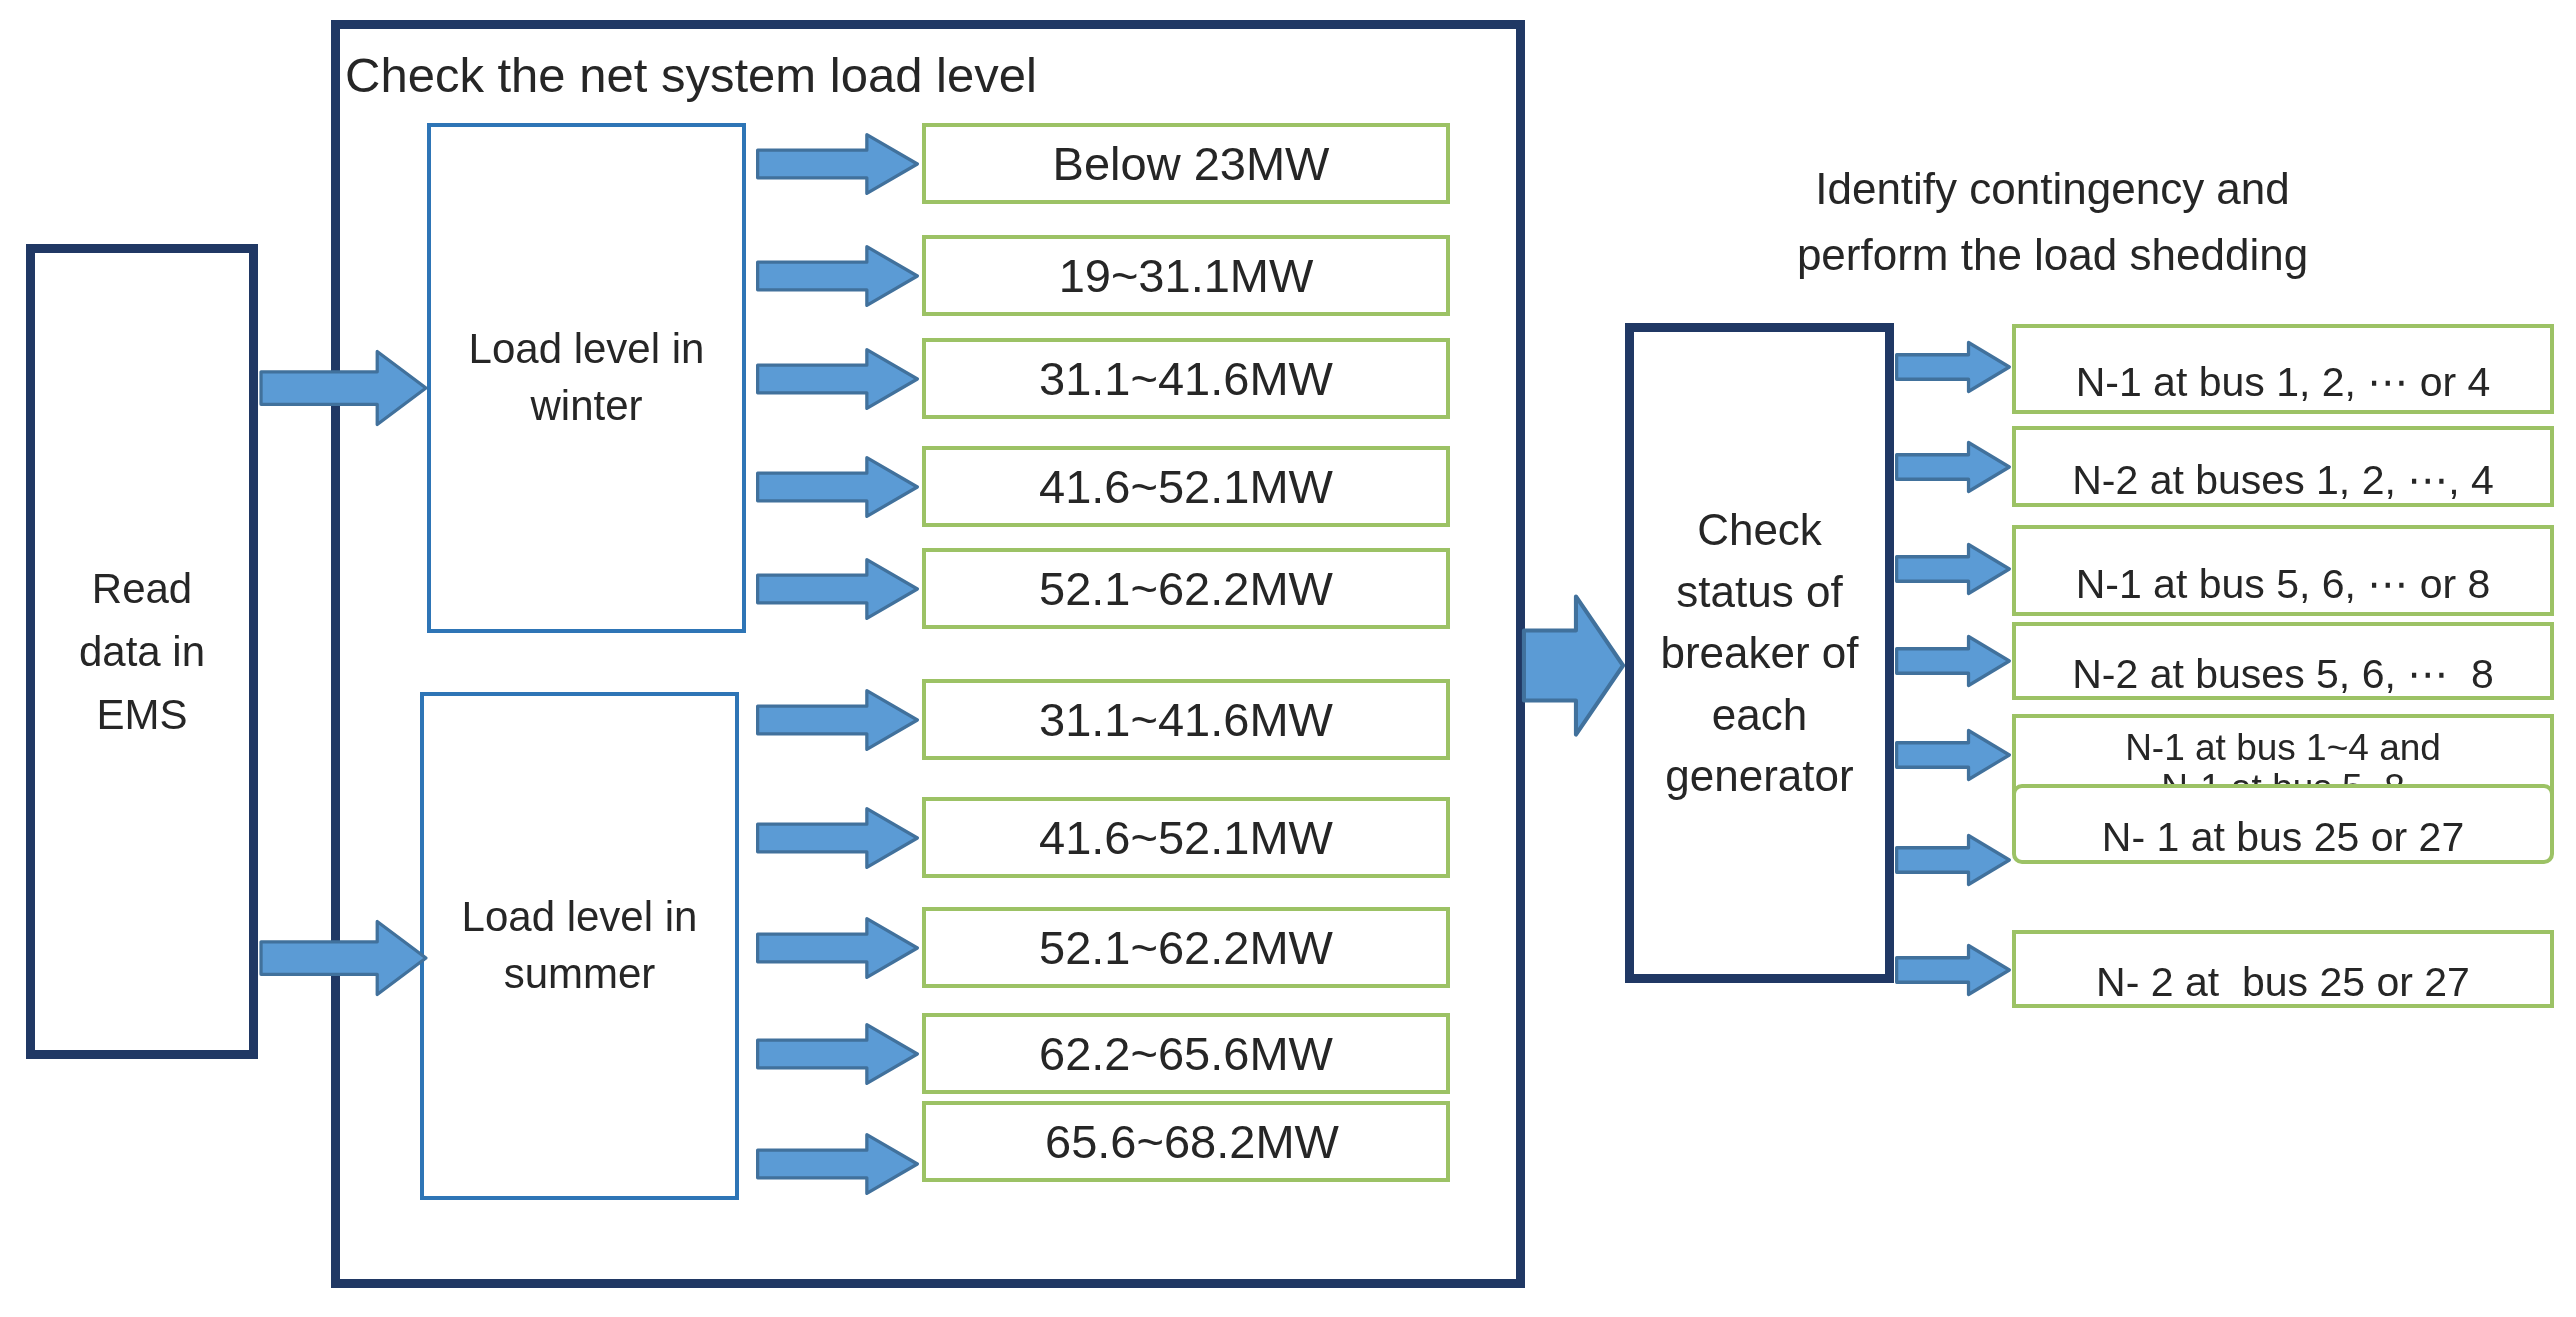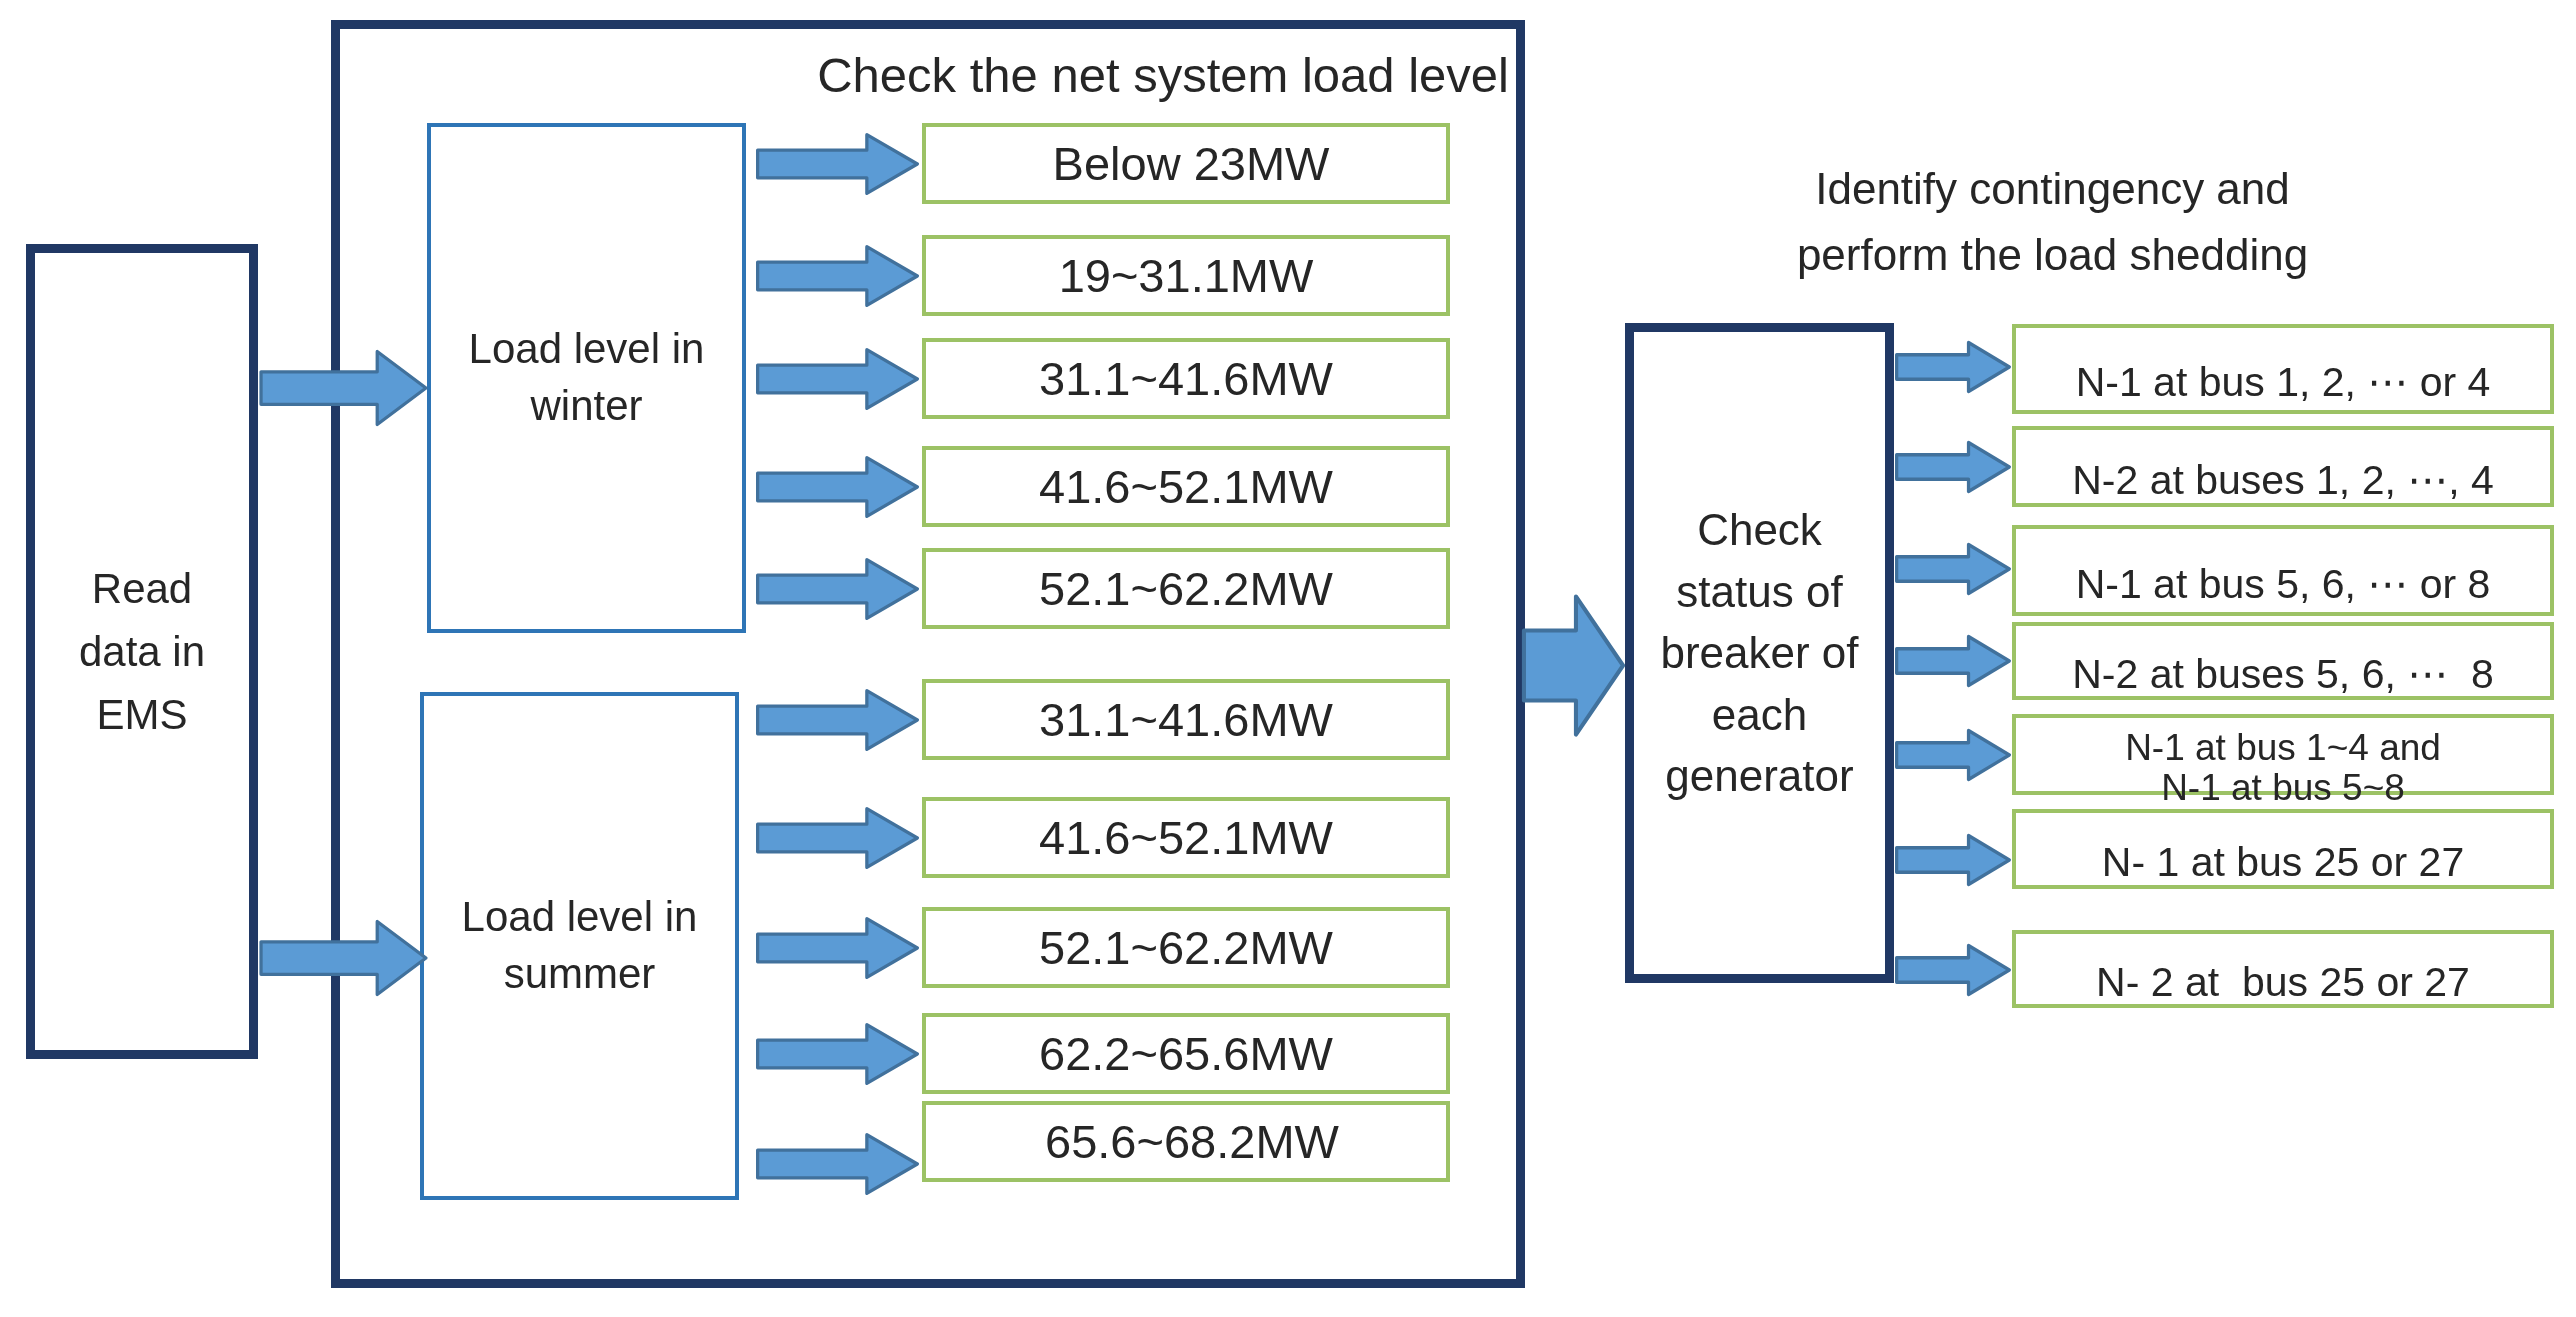--- a/index.html
+++ b/index.html
@@ -12,22 +12,22 @@
   .canvas{position:relative;width:2576px;height:1317px;background:#ffffff;}
   .box{position:absolute;box-sizing:border-box;background:#ffffff;
        display:flex;align-items:center;justify-content:center;text-align:center;}
   .navy{border:9px solid var(--navy);}
   .outer{border:9px solid var(--navy);background:#ffffff;}
   .season{border:4.9px solid var(--medblue);font-size:42px;line-height:1.35;}
   .season span{display:inline-block;max-width:281px;}
   .gbox{left:922px;width:528px;height:81px;border:4.1px solid var(--green);font-size:47px;}
   .rbox{left:2012px;width:542px;border:4.1px solid var(--green);font-size:41px;line-height:1.08;}
   .rbox span{white-space:pre-line;margin-top:27px;}
-  .main-title{position:absolute;left:315px;top:47px;width:1194px;
-              text-align:right;font-size:49px;}
+  .main-title{position:absolute;left:345px;top:47px;width:1194px;
+              text-align:left;font-size:49px;}
   .right-title{position:absolute;left:1735px;top:156px;width:635px;
                text-align:center;font-size:44px;line-height:1.5;}
   .read-label{display:inline-block;max-width:167px;font-size:42px;line-height:1.5;}
   .check-label{display:inline-block;max-width:212px;font-size:44px;line-height:1.4;}
   svg.arrow{position:absolute;overflow:visible;z-index:5;}
 </style>
 </head>
 <body>
 
 <div class="canvas">
@@ -97,21 +97,21 @@
   <div class="box rbox" style="top:525px;height:91px;">
     <span>N-1 at bus 5, 6, ⋯ or 8</span>
     </div>
   <div class="box rbox" style="top:622px;height:78px;">
     <span>N-2 at buses 5, 6, ⋯ &nbsp;8</span>
     </div>
   <div class="box rbox" style="top:714px;height:81px;font-size:37px;">
     <span>N-1 at bus 1~4 and
 N-1 at bus 5~8</span>
     </div>
-  <div class="box rbox" style="top:809px;height:80px;">
+  <div class="box rbox" style="top:784px;height:80px;border-radius:10px;">
     <span>N- 1 at bus 25 or 27</span>
     </div>
   <div class="box rbox" style="top:930px;height:78px;">
     <span>N- 2 at &nbsp;bus 25 or 27</span>
     </div>
 
 <svg class="arrow" width="169" height="78" viewBox="0 0 207 96" style="left: 259px; top: 349px;">
       <polygon points="2,28 145,28 145,3 205,48 145,93 145,68 2,68" fill="#5B9BD5" stroke="#41719C" stroke-width="4" stroke-linejoin="round"></polygon>
     </svg>
     <svg class="arrow" width="169" height="78" viewBox="0 0 207 96" style="left: 259px; top: 919px;">

